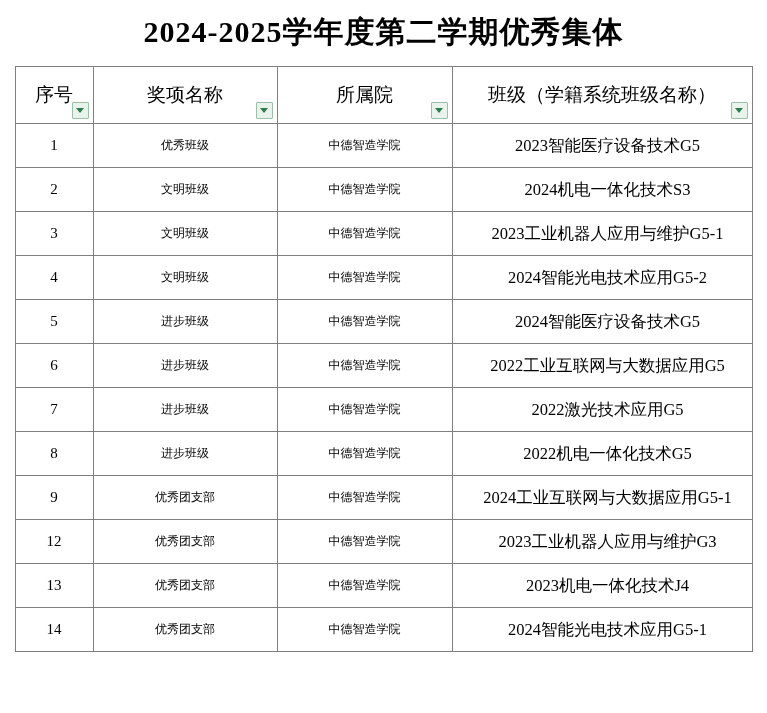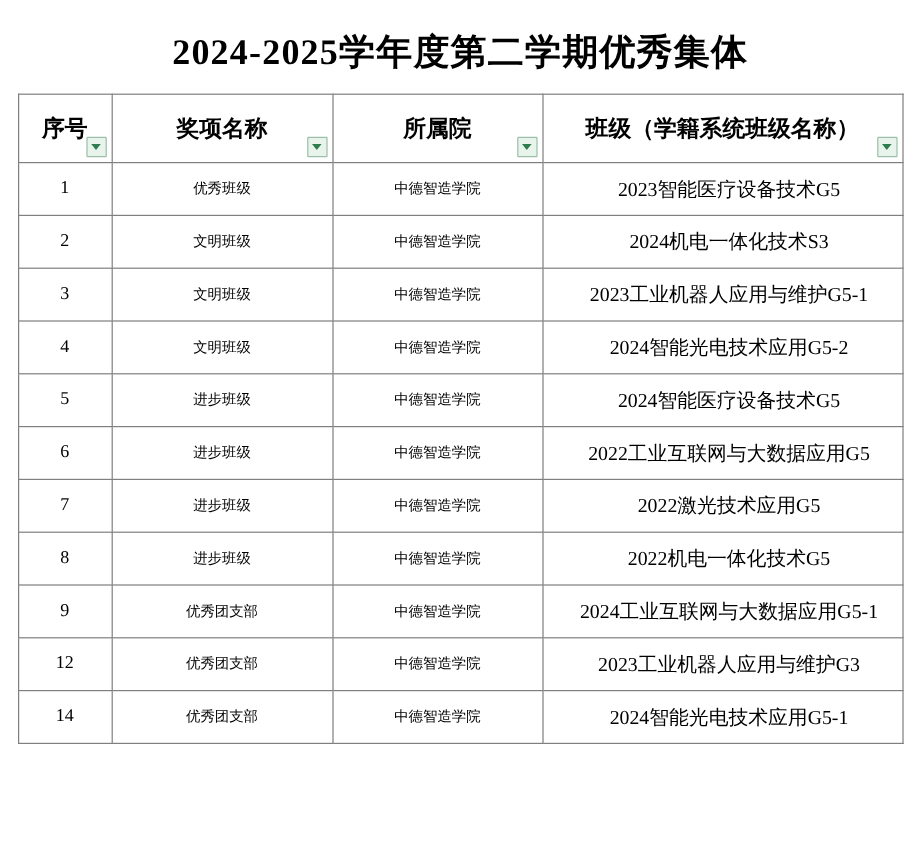--- a/index.html
+++ b/index.html
@@ -19,39 +19,38 @@
     position: relative;
   }
   .doc-title {
     text-align: center;
     font-family: "Liberation Serif", serif;
     font-size: 30px;
     font-weight: 700;
     letter-spacing: 1px;
     padding: 14px 0 16px 0;
     line-height: 1.2;
-    margin-top: 12px;
   }
   table.award-table {
     border-collapse: collapse;
     width: 737px;
     margin: 0 auto;
     table-layout: fixed;
   }
   table.award-table th,
   table.award-table td {
     border: 1px solid #7f7f7f;
     text-align: center;
     vertical-align: middle;
     font-family: "Liberation Serif", serif;
   }
   table.award-table thead th {
     height: 56px;
     font-size: 19px;
-    font-weight: 700;
+    font-weight: 400;
     position: relative;
     padding: 0 6px;
   }
   table.award-table tbody td {
     height: 41px;
     font-size: 12px;
     font-weight: 400;
   }
   table.award-table tbody td.col-idx {
     font-size: 15px;
@@ -184,20 +183,26 @@
         <td>中德智造学院</td>
         <td class="col-class">2024工业互联网与大数据应用G5-1</td>
       </tr>
       <tr>
         <td class="col-idx">12</td>
         <td>优秀团支部</td>
         <td>中德智造学院</td>
         <td class="col-class">2023工业机器人应用与维护G3</td>
       </tr>
       <tr>
+        <td class="col-idx">13</td>
+        <td>优秀团支部</td>
+        <td>中德智造学院</td>
+        <td class="col-class">2023机电一体化技术J4</td>
+      </tr>
+      <tr>
         <td class="col-idx">14</td>
         <td>优秀团支部</td>
         <td>中德智造学院</td>
         <td class="col-class">2024智能光电技术应用G5-1</td>
       </tr>
     </tbody>
   </table>
 
 </div>
 

